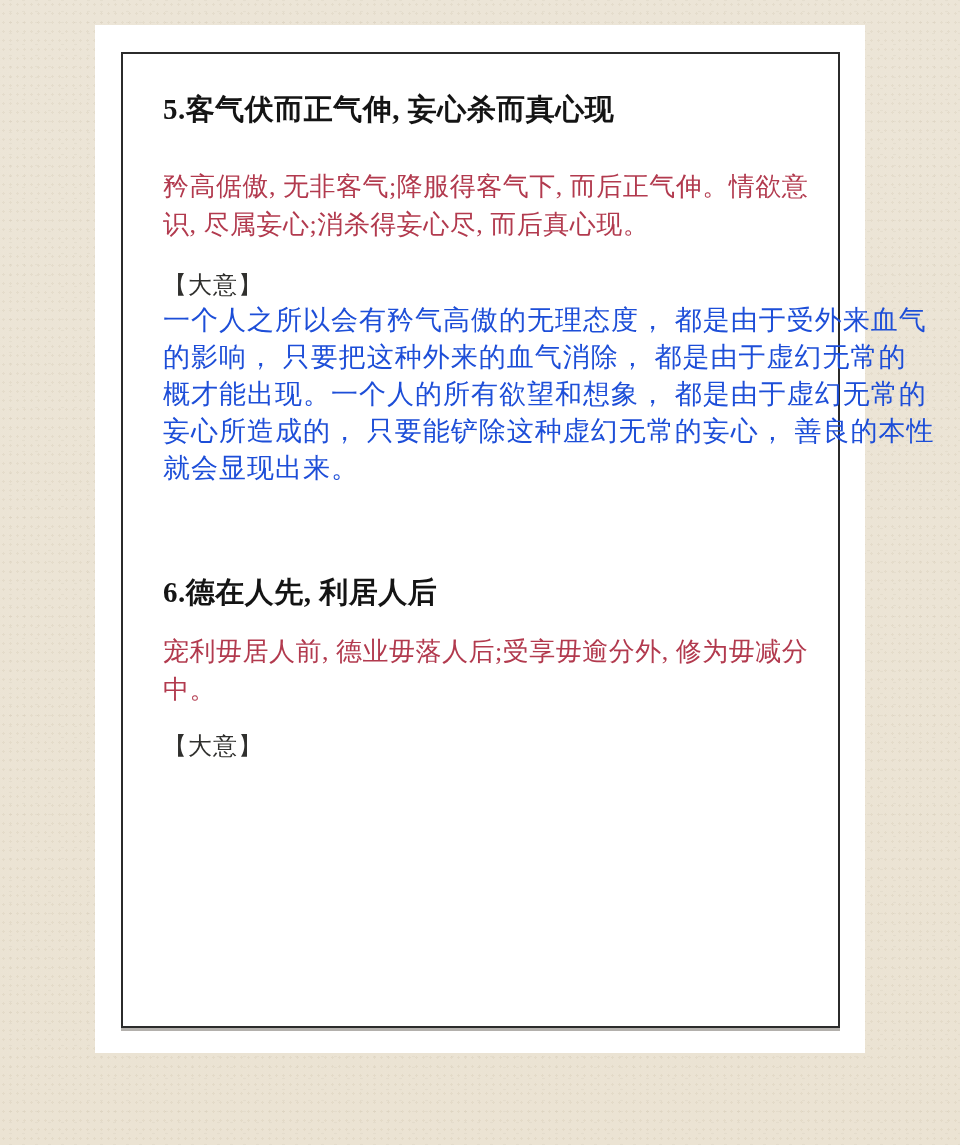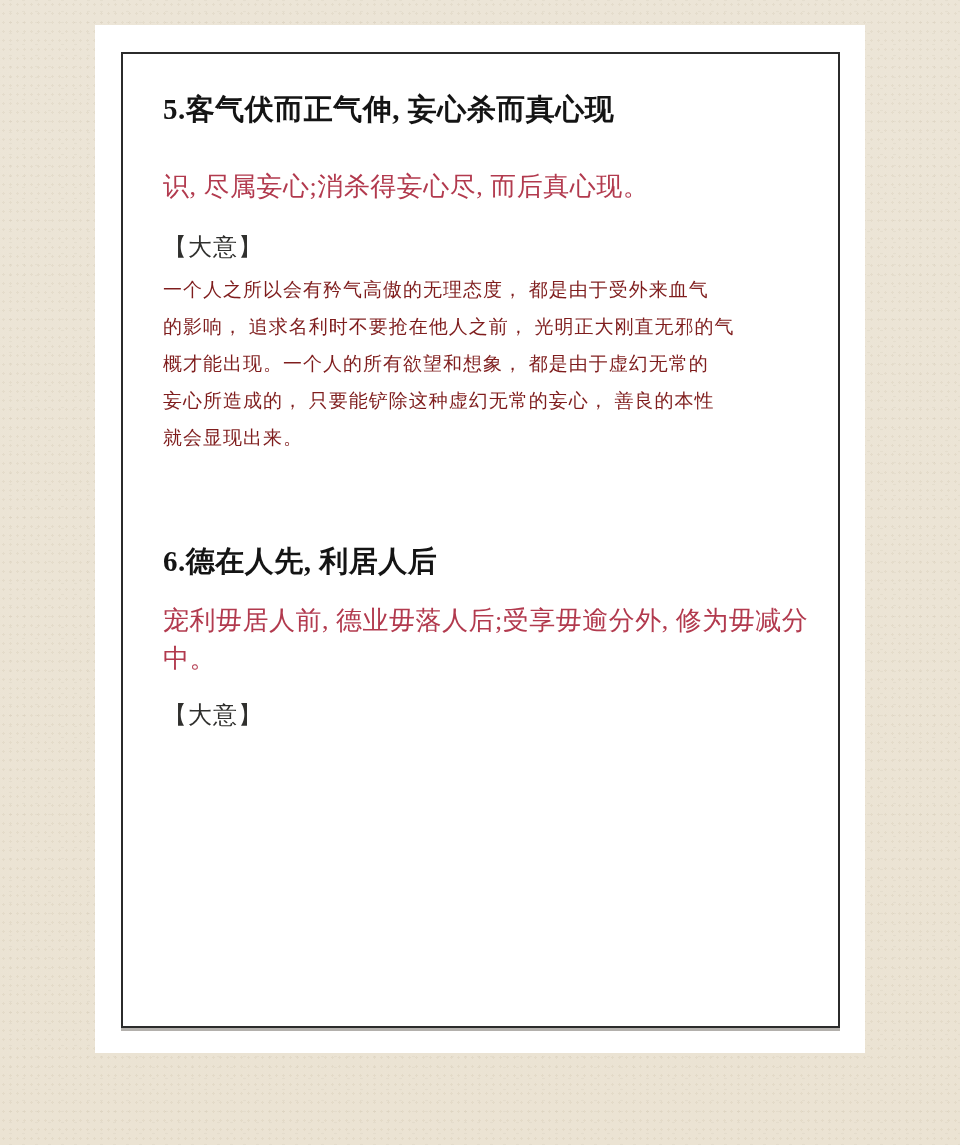--- a/index.html
+++ b/index.html
@@ -57,43 +57,44 @@
   .quote .line { white-space: nowrap; }
   .meaning-label {
     margin-top: 26px;
     font-size: 24px;
     line-height: 30px;
     color: #30302e;
     letter-spacing: 1px;
   }
   .meaning-label.second { margin-top: 22px; }
   .meaning {
-    margin-top: 9px;
-    font-size: 19px;
+    margin-top: 2px;
+    font-size: 27px;
     line-height: 37px;
-    color: #7f1d1d;
+    color: #1d4ed8;
     letter-spacing: 1px;
   }
   .meaning .line { white-space: nowrap; }
 </style>
 </head>
 <body>
 
 <div class="card">
   <div class="inner-frame">
 
     <div class="section">
       <div class="section-heading heading-5">5.客气伏而正气伸, 妄心杀而真心现</div>
       <div class="quote quote-1">
+        <div class="line">矜高倨傲, 无非客气;降服得客气下, 而后正气伸。情欲意</div>
         <div class="line">识, 尽属妄心;消杀得妄心尽, 而后真心现。</div>
       </div>
       <div class="meaning-label">【大意】</div>
       <div class="meaning">
         <div class="line">一个人之所以会有矜气高傲的无理态度， 都是由于受外来血气</div>
-        <div class="line">的影响， 追求名利时不要抢在他人之前， 光明正大刚直无邪的气</div>
+        <div class="line">的影响， 只要把这种外来的血气消除， 都是由于虚幻无常的</div>
         <div class="line">概才能出现。一个人的所有欲望和想象， 都是由于虚幻无常的</div>
         <div class="line">妄心所造成的， 只要能铲除这种虚幻无常的妄心， 善良的本性</div>
         <div class="line">就会显现出来。</div>
       </div>
     </div>
 
     <div class="section">
       <div class="section-heading heading-6">6.德在人先, 利居人后</div>
       <div class="quote quote-2">
         <div class="line">宠利毋居人前, 德业毋落人后;受享毋逾分外, 修为毋减分</div>

